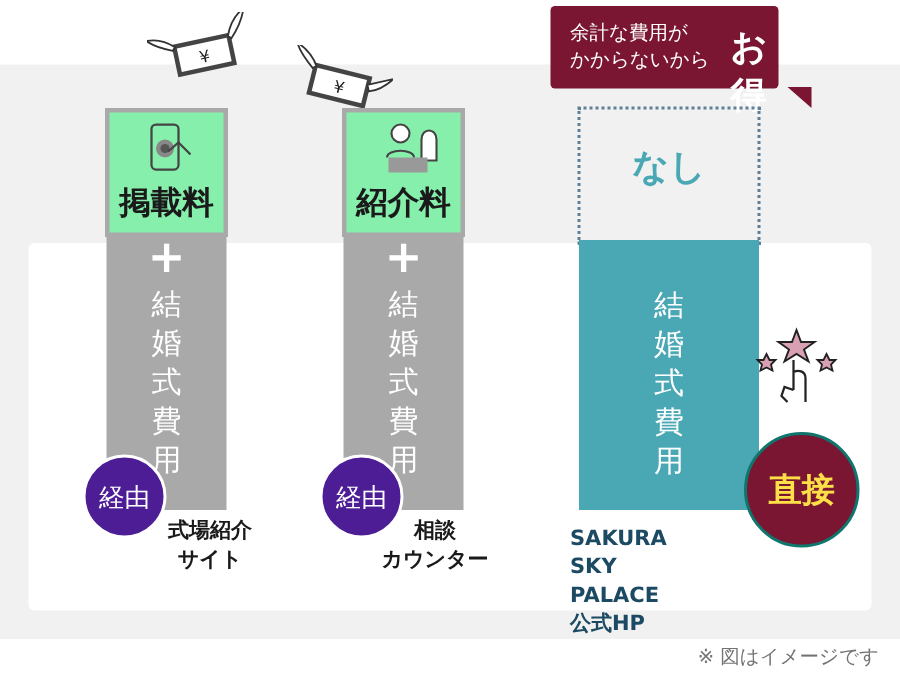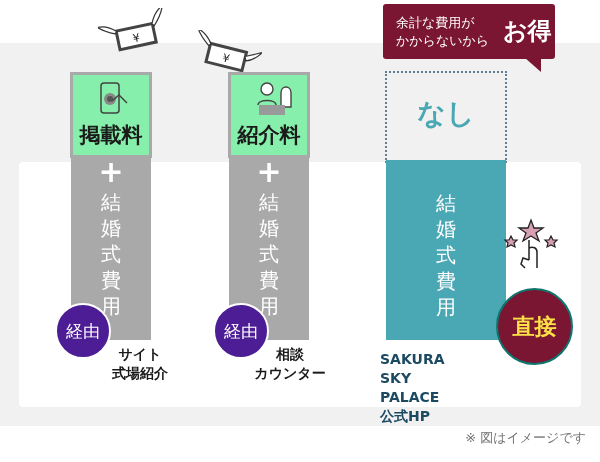--- a/index.html
+++ b/index.html
@@ -10,22 +10,22 @@
   .fee-box{position:absolute;background:#86efac;border:3px solid #a9a9a9;box-sizing:border-box;}
   .fee-label{position:absolute;left:0;right:0;text-align:center;font-weight:bold;font-size:21px;color:#1a1a1a;}
   .gray-bar{position:absolute;background:#a9a9a9;}
   .plus{position:absolute;left:50%;transform:translateX(-50%);color:#ffffff;font-size:30px;font-weight:bold;line-height:1;}
   .vtext{position:absolute;left:0;right:0;text-align:center;color:#ffffff;font-family:"DejaVu Serif","Liberation Serif",serif;font-size:20px;line-height:26px;}
   .vtext span{display:block;}
   .badge-via{position:absolute;width:52px;height:52px;border-radius:50%;background:#4c1d95;color:#fff;font-size:17px;display:flex;align-items:center;justify-content:center;border:2px solid #ffffff;}
   .caption{position:absolute;text-align:center;font-weight:bold;font-size:14px;color:#1a1a1a;line-height:19px;}
   .teal-bar{position:absolute;background:#4aa7b4;}
   .nashi-box{position:absolute;border:2px dotted #5e7f95;box-sizing:border-box;}
-  .nashi{position:absolute;left:0;right:0;text-align:center;color:#4aa7b4;font-size:28px;font-weight:bold;}
-  .callout{position:absolute;left:367px;top:4px;width:172px;height:55px;background:#7a1532;border-radius:3px;color:#fff;margin-left:16px;}
+  .nashi{position:absolute;left:0;right:0;text-align:center;color:#4aa7b4;font-size:24px;font-weight:bold;}
+  .callout{position:absolute;left:367px;top:4px;width:152px;height:55px;background:#7a1532;border-radius:3px;color:#fff;}
   .callout .small{position:absolute;left:13px;top:10px;font-size:13px;line-height:18px;}
   .callout .big{position:absolute;left:120px;top:11px;font-size:24px;font-weight:bold;}
   .callout-tail{position:absolute;left:525px;top:58px;width:0;height:0;border-left:0 solid transparent;border-right:16px solid transparent;border-top:14px solid #7a1532;transform:scaleX(-1);}
   .badge-direct{position:absolute;left:496px;top:288px;width:73px;height:73px;border-radius:50%;background:#7a1532;color:#fde047;font-size:22px;font-weight:bold;display:flex;align-items:center;justify-content:center;border:2px solid #0f766e;text-align:right;}
   .caption-teal{position:absolute;left:380px;top:350px;font-weight:bold;font-size:14px;color:#1c4a63;line-height:19px;}
   .note{position:absolute;right:14px;top:429px;font-size:13px;color:#737373;}
 </style>
 </head>
 <body>
 
@@ -66,22 +66,22 @@
     <svg style="position:absolute;left:24px;top:6px;" width="32" height="36" viewBox="0 0 32 36">
       <rect x="4" y="2" width="18" height="30" rx="3" fill="none" stroke="#444" stroke-width="1.5"></rect>
       <circle cx="13" cy="18" r="6" fill="#888"></circle>
       <circle cx="13" cy="18" r="3" fill="#555"></circle>
       <path d="M15 20 L22 14 L30 22" fill="none" stroke="#444" stroke-width="1.5"></path>
     </svg>
     <div class="fee-label" style="top:46px;">掲載料</div>
   </div>
   <div class="badge-via" style="left:55px;top:303px;">経由</div>
   <div class="caption" style="left:95px;top:345px;width:90px;">
+    <div>式場紹介</div>
     <div>サイト</div>
-    <div>式場紹介</div>
   </div>
 </div>
 
 <div class="col">
   <div class="gray-bar" style="left:229px;top:155px;width:80px;height:185px;">
     <div class="plus" style="top:2px;">+</div>
     <div class="vtext" style="top:34px;">
       <span>結</span>
       <span>婚</span>
       <span>式</span>

